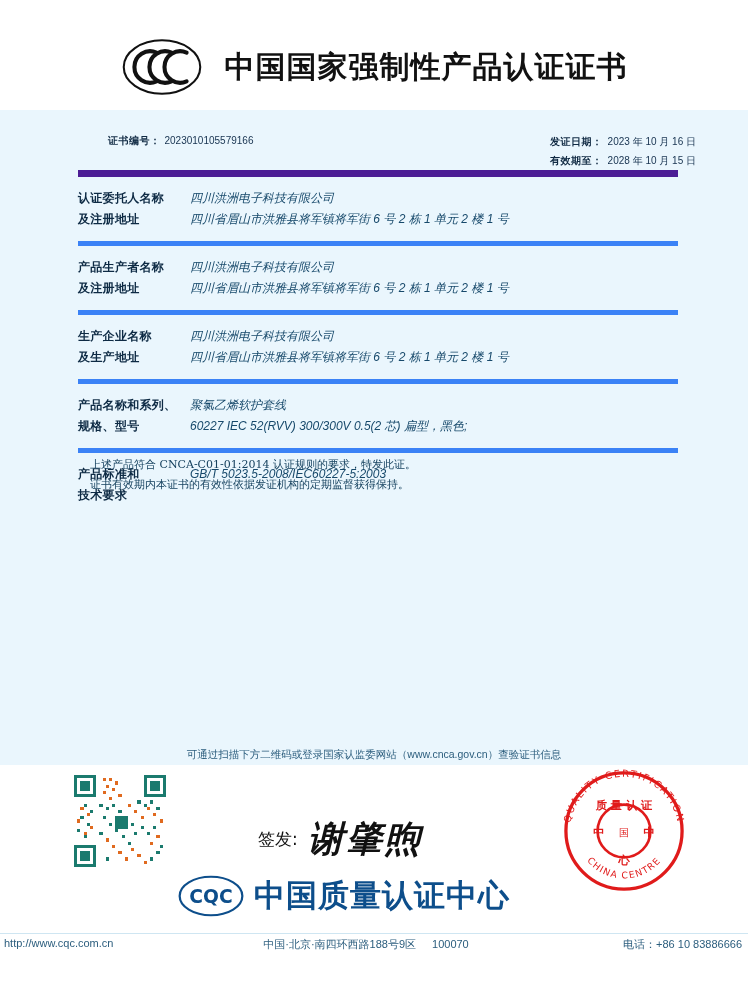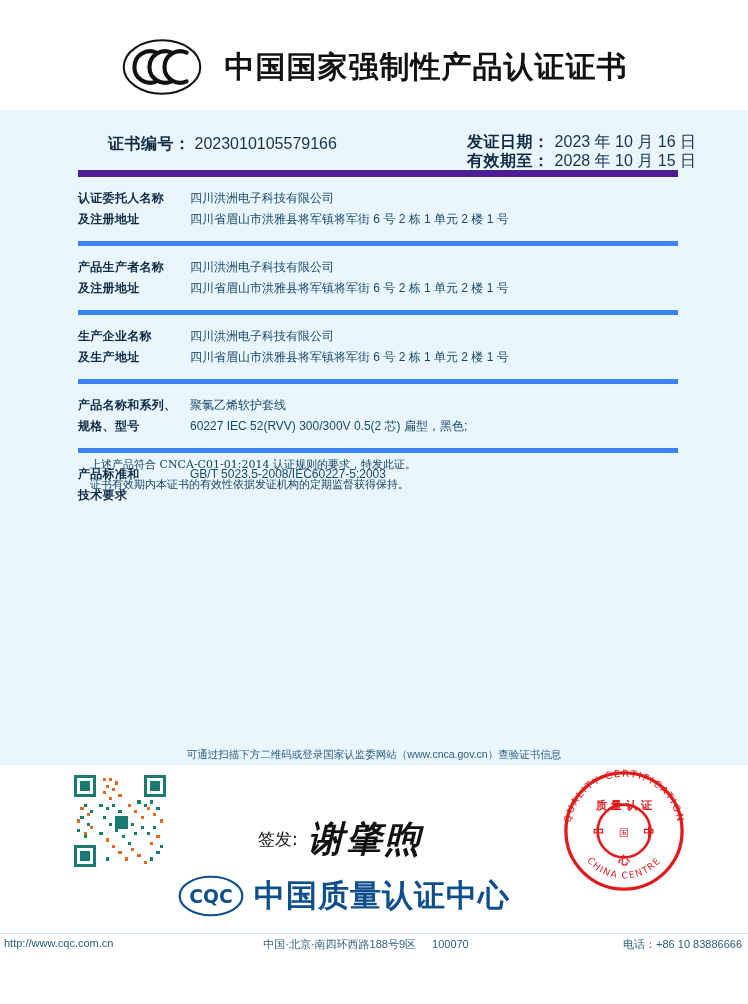--- a/index.html
+++ b/index.html
@@ -57,21 +57,21 @@
     height: 650px;
     background: #eaf6fd;
   }
 
   .meta {
     position: absolute;
     top: 22px;
     left: 0;
     width: 748px;
     height: 46px;
-    font-size: 16px;
+    font-size: 10px;
     color: #16324f;
   }
   .meta-left {
     position: absolute;
     left: 108px;
     top: 2px;
     white-space: nowrap;
   }
   .meta-left .lbl {
     font-family: "DejaVu Sans", sans-serif;
@@ -133,21 +133,21 @@
     letter-spacing: 0.3px;
   }
   .row-label div { white-space: nowrap; }
   .row-value {
     margin-left: 112px;
     font-family: "Liberation Sans", sans-serif;
     font-size: 12px;
     color: #17496b;
     line-height: 21px;
   }
-  .row-value div { white-space: nowrap; }
+  .row-value div { white-space: nowrap; font-style: italic; }
 
   
   .statement {
     position: absolute;
     top: 345px;
     left: 90px;
     width: 580px;
     font-family: "DejaVu Serif", serif;
     font-size: 11px;
     color: #16425f;

